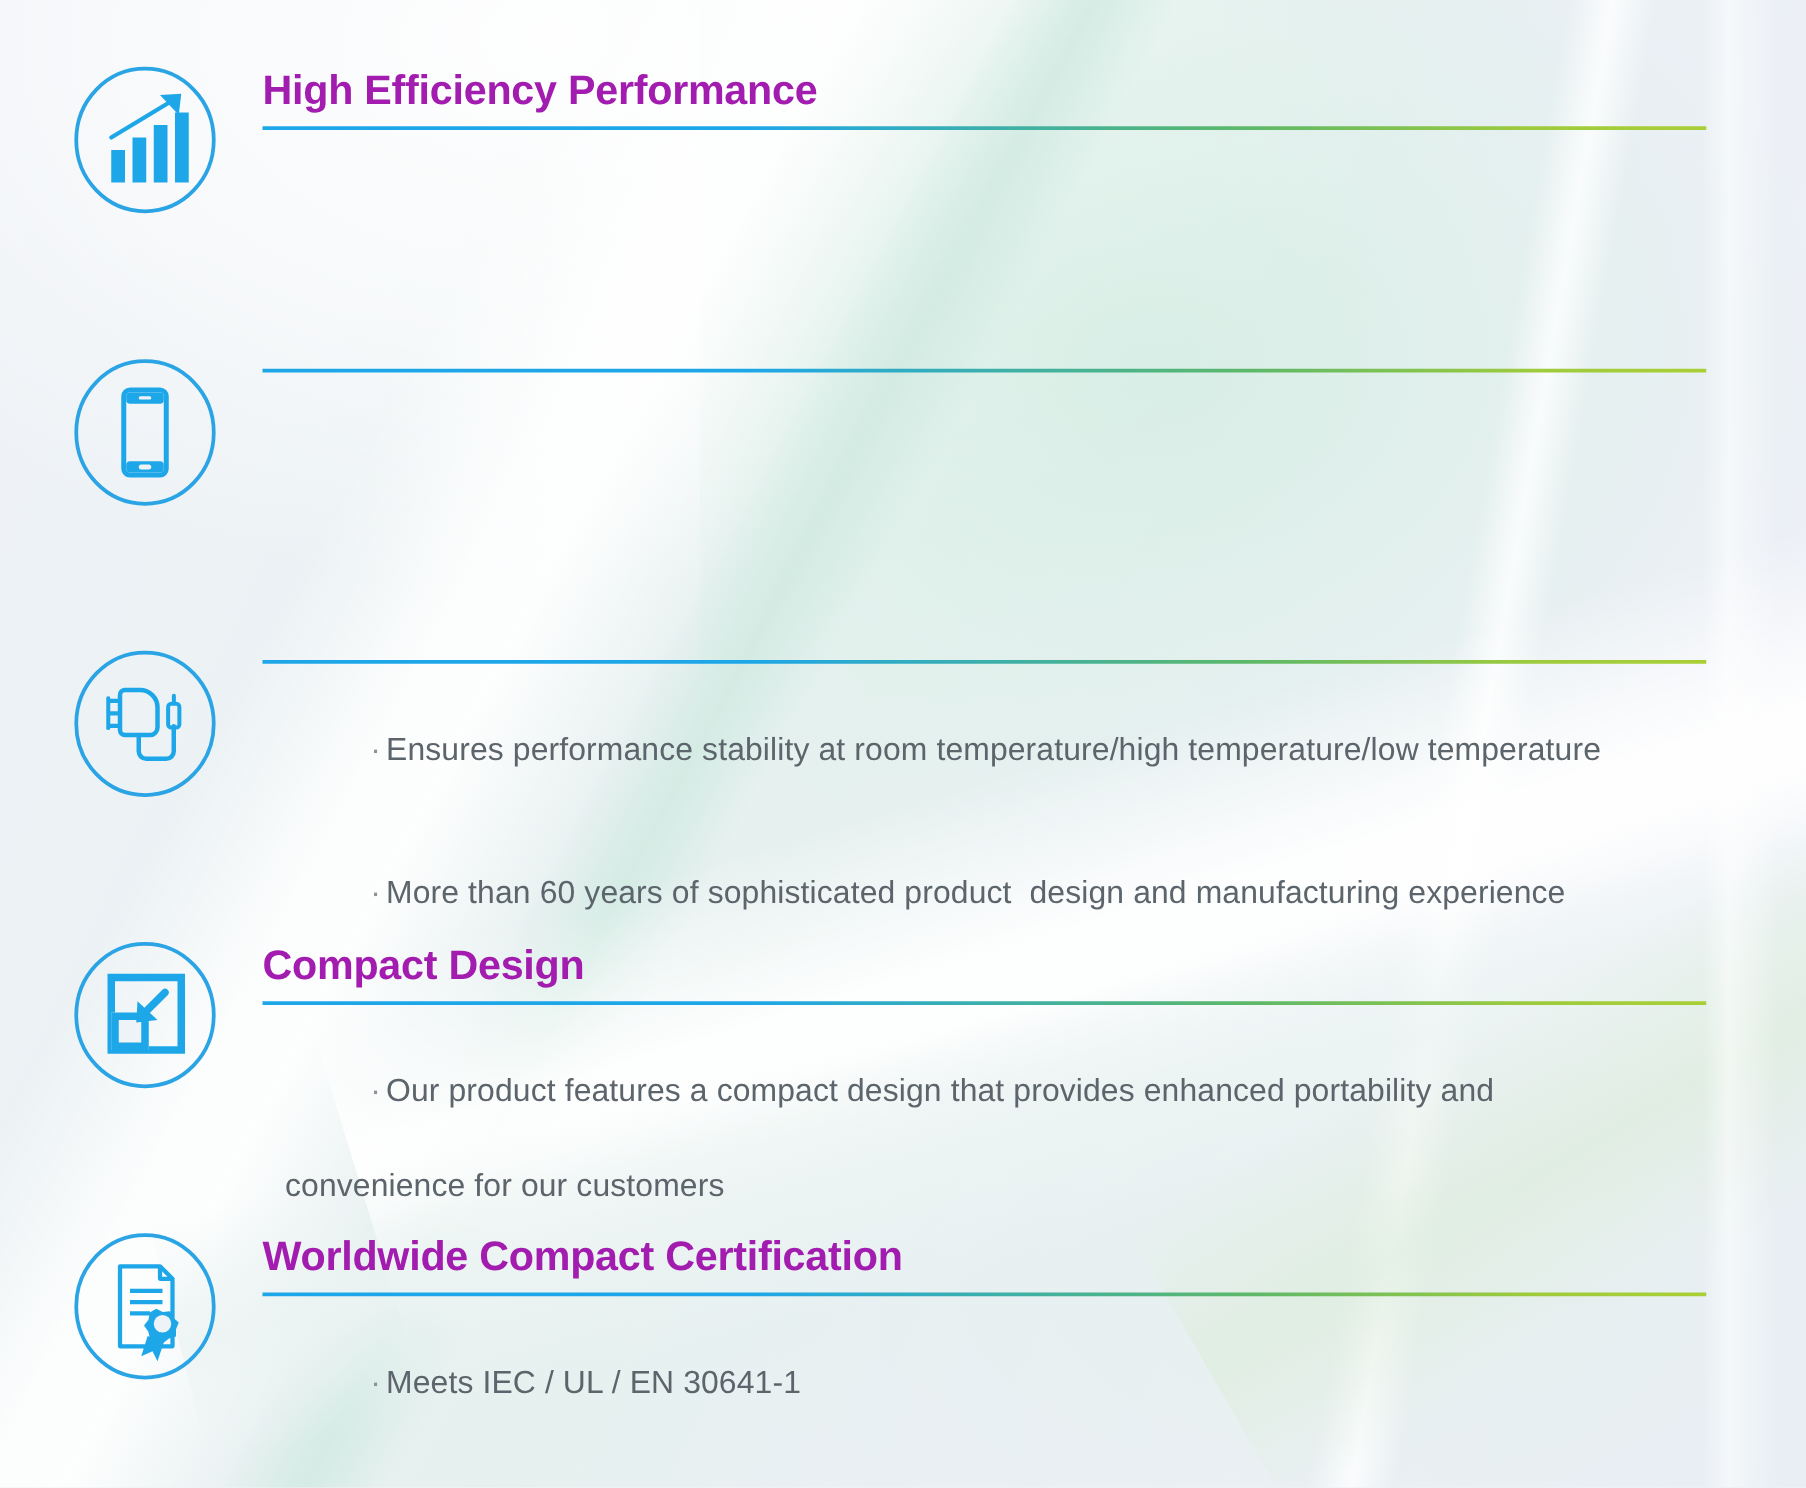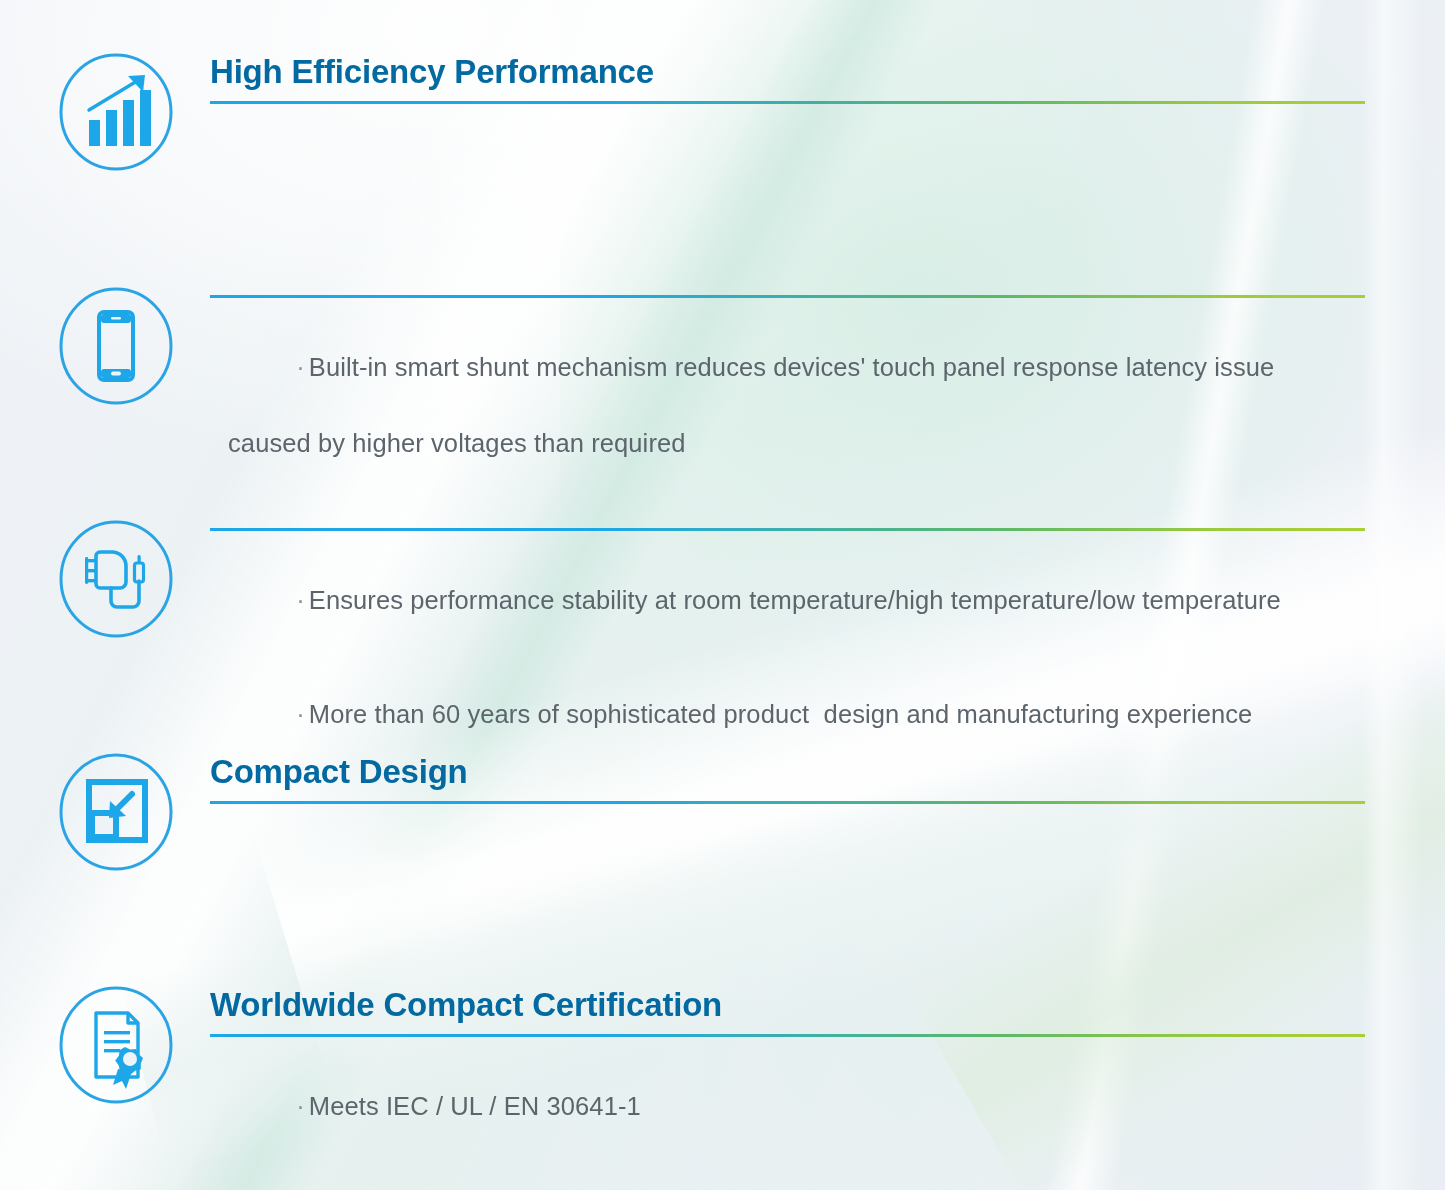--- a/index.html
+++ b/index.html
@@ -170,21 +170,21 @@
   .feature-body {
     position: absolute;
     left: 210px;
     top: 0;
     width: 1160px;
   }
 
   .feature-title {
     font-size: 33px;
     font-weight: bold;
-    color: #0369a1;
+    color: #a21caf;
     letter-spacing: -0.2px;
     line-height: 40px;
     margin: 0;
     white-space: nowrap;
   }
 
   .feature-rule {
     height: 3px;
     width: 1155px;
     margin-top: 9px;
@@ -261,26 +261,20 @@
           <ellipse cx="60" cy="60" rx="55" ry="57" fill="none" stroke="#2aa4e4" stroke-width="3"></ellipse>
           <rect x="43" y="26" width="34" height="68" rx="5" ry="5" fill="none" stroke="#1ea7e8" stroke-width="4"></rect>
           <rect x="45" y="28" width="30" height="9" rx="3" ry="3" fill="#1ea7e8"></rect>
           <rect x="45" y="83" width="30" height="9" rx="3" ry="3" fill="#1ea7e8"></rect>
           <rect x="55" y="31" width="10" height="2.6" rx="1.3" fill="#eef3f7"></rect>
           <rect x="55" y="85.5" width="10" height="4" rx="2" fill="#eef3f7"></rect>
         </svg>
       </div>
       <div class="feature-body">
         <div class="feature-rule"></div>
-        <div class="feature-lines">
-          <div class="feature-line">
-            <span class="bullet">·</span><span>Built-in smart shunt mechanism reduces devices' touch panel response latency issue</span>
-            <span class="cont">caused by higher voltages than required</span>
-          </div>
-        </div>
       </div>
     </div>
 
     <div class="feature" style="top:519px;">
       <div class="feature-icon-wrap">
         <svg class="icon-circle" viewBox="0 0 120 120">
           <ellipse cx="60" cy="60" rx="55" ry="57" fill="none" stroke="#2aa4e4" stroke-width="3"></ellipse>
           <path d="M44 33 H56 a14 14 0 0 1 14 14 V63 a6 6 0 0 1 -6 6 H44 a4 4 0 0 1 -4 -4 V37 a4 4 0 0 1 4 -4 Z" fill="none" stroke="#1ea7e8" stroke-width="3.6" stroke-linejoin="round"></path>
           <rect x="31" y="40" width="9" height="3.4" fill="#1ea7e8"></rect>
           <rect x="31" y="50" width="9" height="3.4" fill="#1ea7e8"></rect>
@@ -311,20 +305,26 @@
           <rect x="33" y="30" width="56" height="58" fill="none" stroke="#1ea7e8" stroke-width="6"></rect>
           <rect x="33" y="58" width="30" height="30" fill="#eef3f7"></rect>
           <rect x="36" y="61" width="24" height="24" fill="none" stroke="#1ea7e8" stroke-width="6"></rect>
           <path d="M76 42 L56 62" fill="none" stroke="#1ea7e8" stroke-width="6" stroke-linecap="round"></path>
           <path d="M53 66 L54 49 L70 64 Z" fill="#1ea7e8"></path>
         </svg>
       </div>
       <div class="feature-body">
         <h2 class="feature-title">Compact Design</h2>
         <div class="feature-rule"></div>
+        <div class="feature-lines">
+          <div class="feature-line">
+            <span class="bullet">·</span><span>Our product features a compact design that provides enhanced portability and</span>
+            <span class="cont">convenience for our customers</span>
+          </div>
+        </div>
       </div>
     </div>
 
     <div class="feature" style="top:985px;">
       <div class="feature-icon-wrap">
         <svg class="icon-circle" viewBox="0 0 120 120">
           <ellipse cx="60" cy="60" rx="55" ry="57" fill="none" stroke="#2aa4e4" stroke-width="3"></ellipse>
           <path d="M40 28 H72 L82 38 V92 H40 Z" fill="none" stroke="#1ea7e8" stroke-width="3.4" stroke-linejoin="round"></path>
           <path d="M72 28 V38 H82" fill="none" stroke="#1ea7e8" stroke-width="3.4" stroke-linejoin="round"></path>
           <rect x="48" y="46" width="26" height="3.4" fill="#1ea7e8"></rect>

